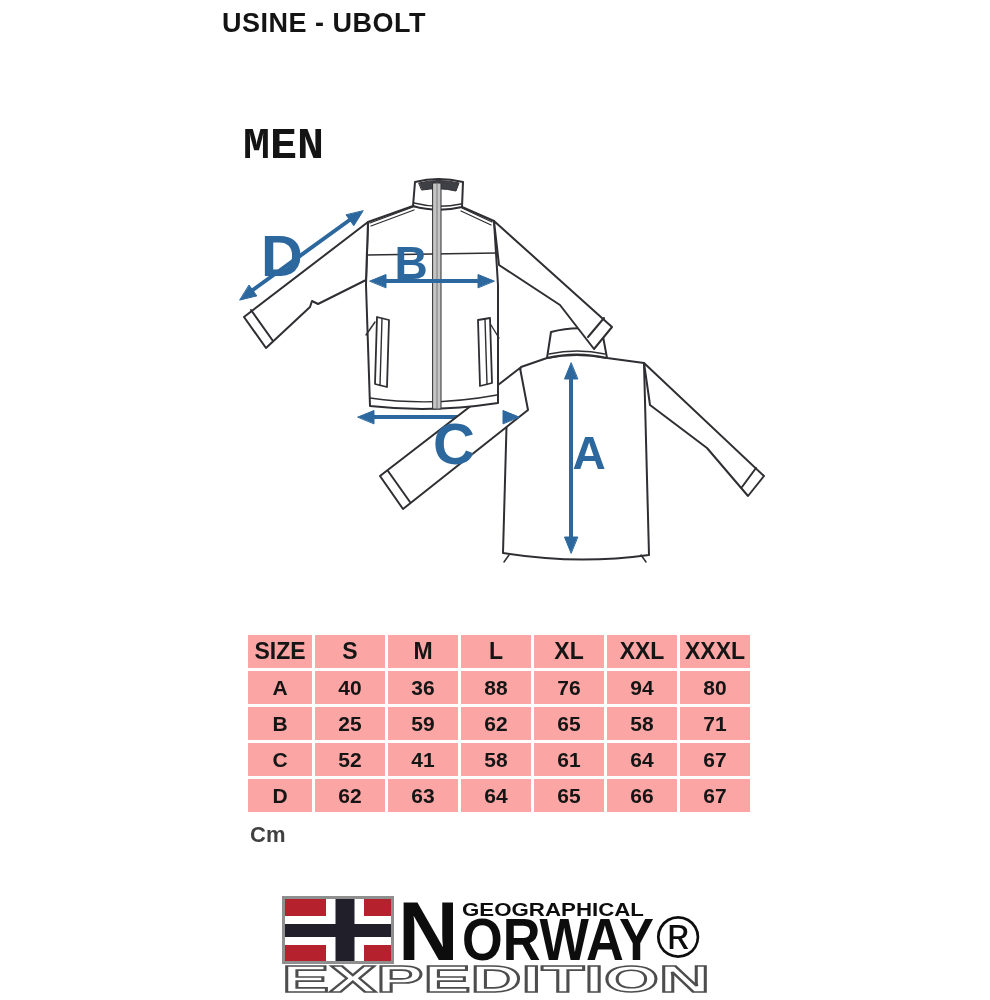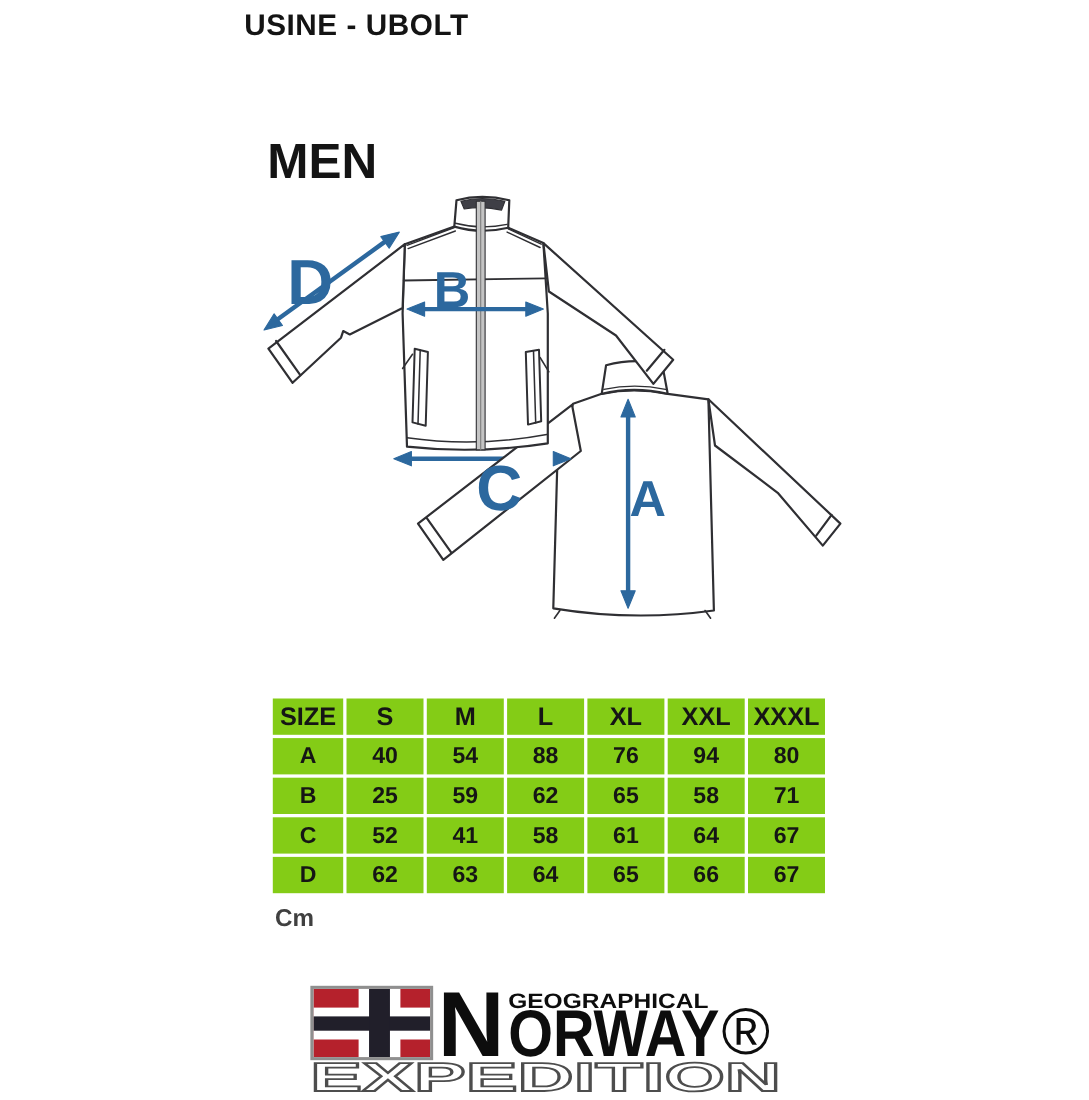--- a/index.html
+++ b/index.html
@@ -6,28 +6,28 @@
   .page {
     position:relative; width:990px; height:1000px; background:#ffffff;
     font-family:"Liberation Sans", sans-serif; color:#111; overflow:hidden;
   }
   .factory-code {
     position:absolute; left:222px; top:8px;
     font-size:27px; font-weight:bold; letter-spacing:0.5px; color:#141414;
   }
   .section-title {
     position:absolute; left:243px; top:124px;
-    font-size:45px; font-weight:bold; line-height:1; color:#141414;
+    font-size:45px; font-weight:bold; line-height:1; color:#141414;font-family:Liberation Mono, monospace;
   }
   .diagram-svg { position:absolute; left:230px; top:165px; }
 
   .size-table-wrap { position:absolute; left:245px; top:632px; }
   table.size-table { border-collapse:separate; border-spacing:3px; }
   table.size-table td {
-    background:#84cc16; text-align:center; vertical-align:middle;
+    background:#fca5a5; text-align:center; vertical-align:middle;
     font-weight:bold; color:#151515; height:33px; padding:0;
   }
   td.col-size { width:64px; }
   td.col-val  { width:70px; }
   tr.head-row td { font-size:23px; }
   tr.data-row td { font-size:21px; }
   .unit-label {
     position:absolute; left:250px; top:822px;
     font-size:22px; font-weight:bold; color:#404040;
   }
@@ -125,21 +125,21 @@
           <td class="col-val">S</td>
           <td class="col-val">M</td>
           <td class="col-val">L</td>
           <td class="col-val">XL</td>
           <td class="col-val">XXL</td>
           <td class="col-val">XXXL</td>
         </tr>
         <tr class="data-row">
           <td>A</td>
           <td>40</td>
-          <td>54</td>
+          <td>36</td>
           <td>88</td>
           <td>76</td>
           <td>94</td>
           <td>80</td>
         </tr>
         <tr class="data-row">
           <td>B</td>
           <td>25</td>
           <td>59</td>
           <td>62</td>

